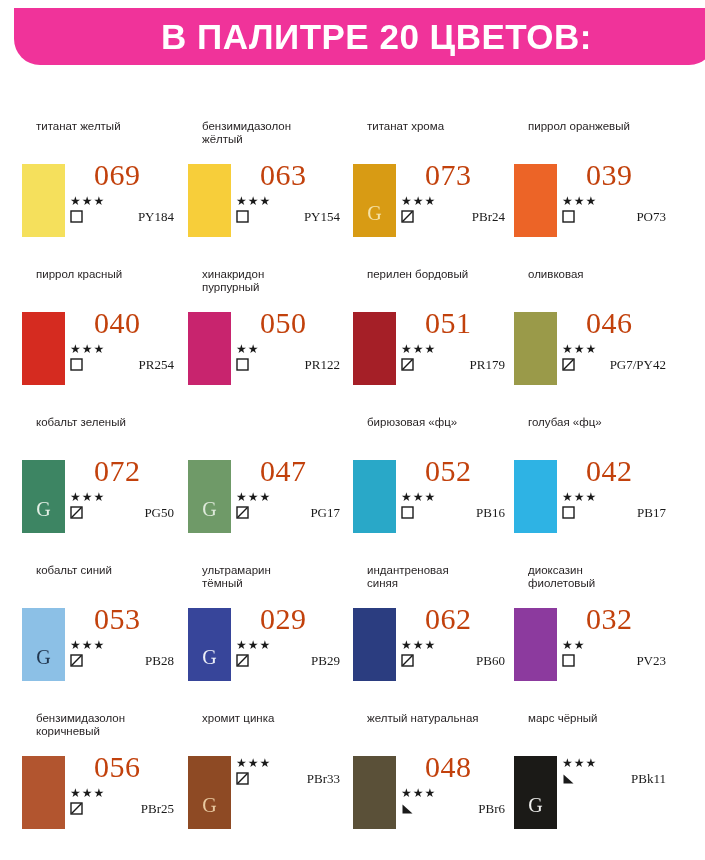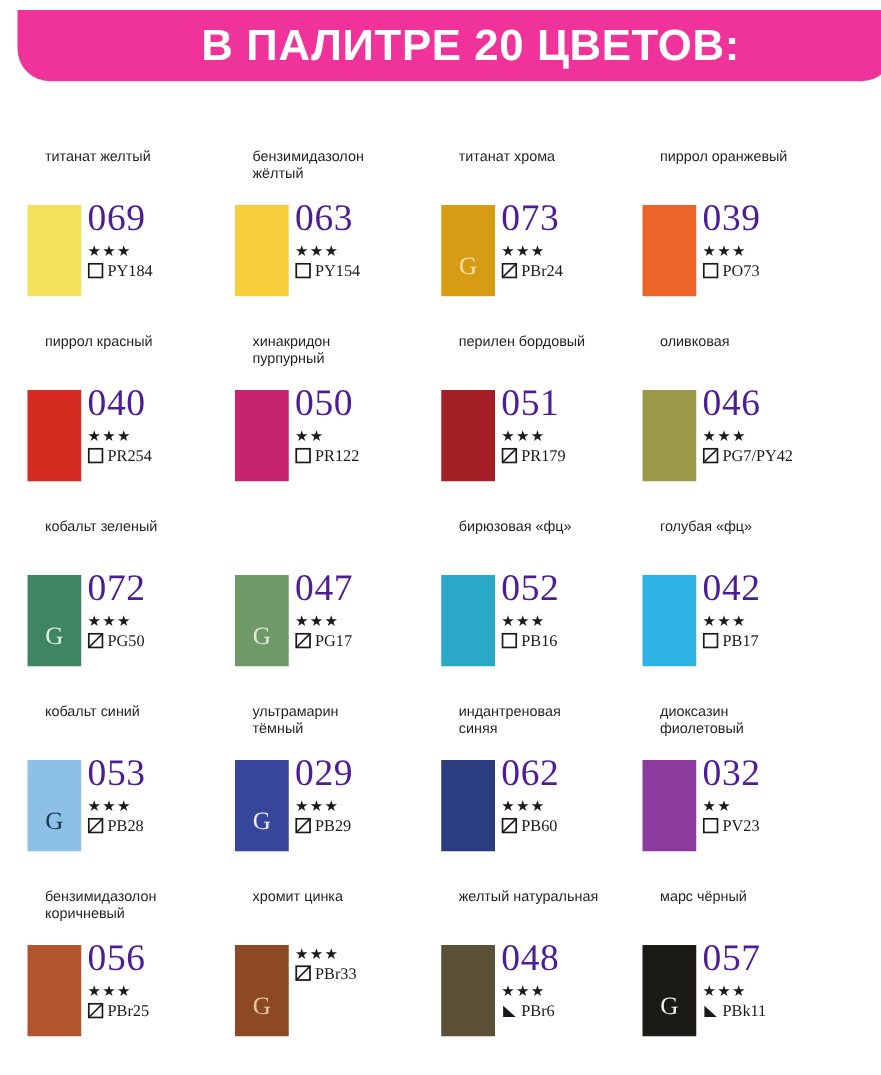--- a/index.html
+++ b/index.html
@@ -87,37 +87,39 @@
 
   .info{
     position:absolute;
     left:62px; top:40px;
     width:104px;
   }
   .code{
     font-family:"Liberation Serif", serif;
     font-size:30px;
     line-height:30px;
-    color:#4c1d95;
+    color:#c2410c;
     letter-spacing:0.5px;
+    margin-left:24px;
   }
   .stars{
     font-size:12px;
     line-height:12px;
     color:#1a1a1a;
     letter-spacing:1px;
     margin-top:5px;
     font-family:"DejaVu Sans", sans-serif;
     font-weight:bold;
   }
   .pig-row{
     display:flex;
     align-items:center;
     margin-top:3px;
-    gap:3px;
+    gap:13px;
+    justify-content:space-between;
   }
   .pig-label{
     font-family:"Liberation Serif", serif;
     font-size:13px;
     line-height:13px;
     color:#1a1a1a;
     white-space:nowrap;
   }
 
   
@@ -509,21 +511,20 @@
         <div class="cell c3">
           <div class="name-wrap">
             <div class="cell-name">
               <div>марс чёрный</div>
             </div>
           </div>
           <div class="swatch" style="background:#1b1a17">
             <span class="gmark" style="color:#f0f0ee">G</span>
           </div>
           <div class="info">
-            <div class="code">057</div>
             <div class="stars">★★★</div>
             <div class="pig-row">
               <svg class="op-icon" viewBox="0 0 13 13">
                 <polygon points="1.5,11.5 11.5,11.5 1.5,2.5" fill="#1a1a1a"></polygon>
               </svg>
               <span class="pig-label">PBk11</span>
             </div>
           </div>
         </div>
       </div>

